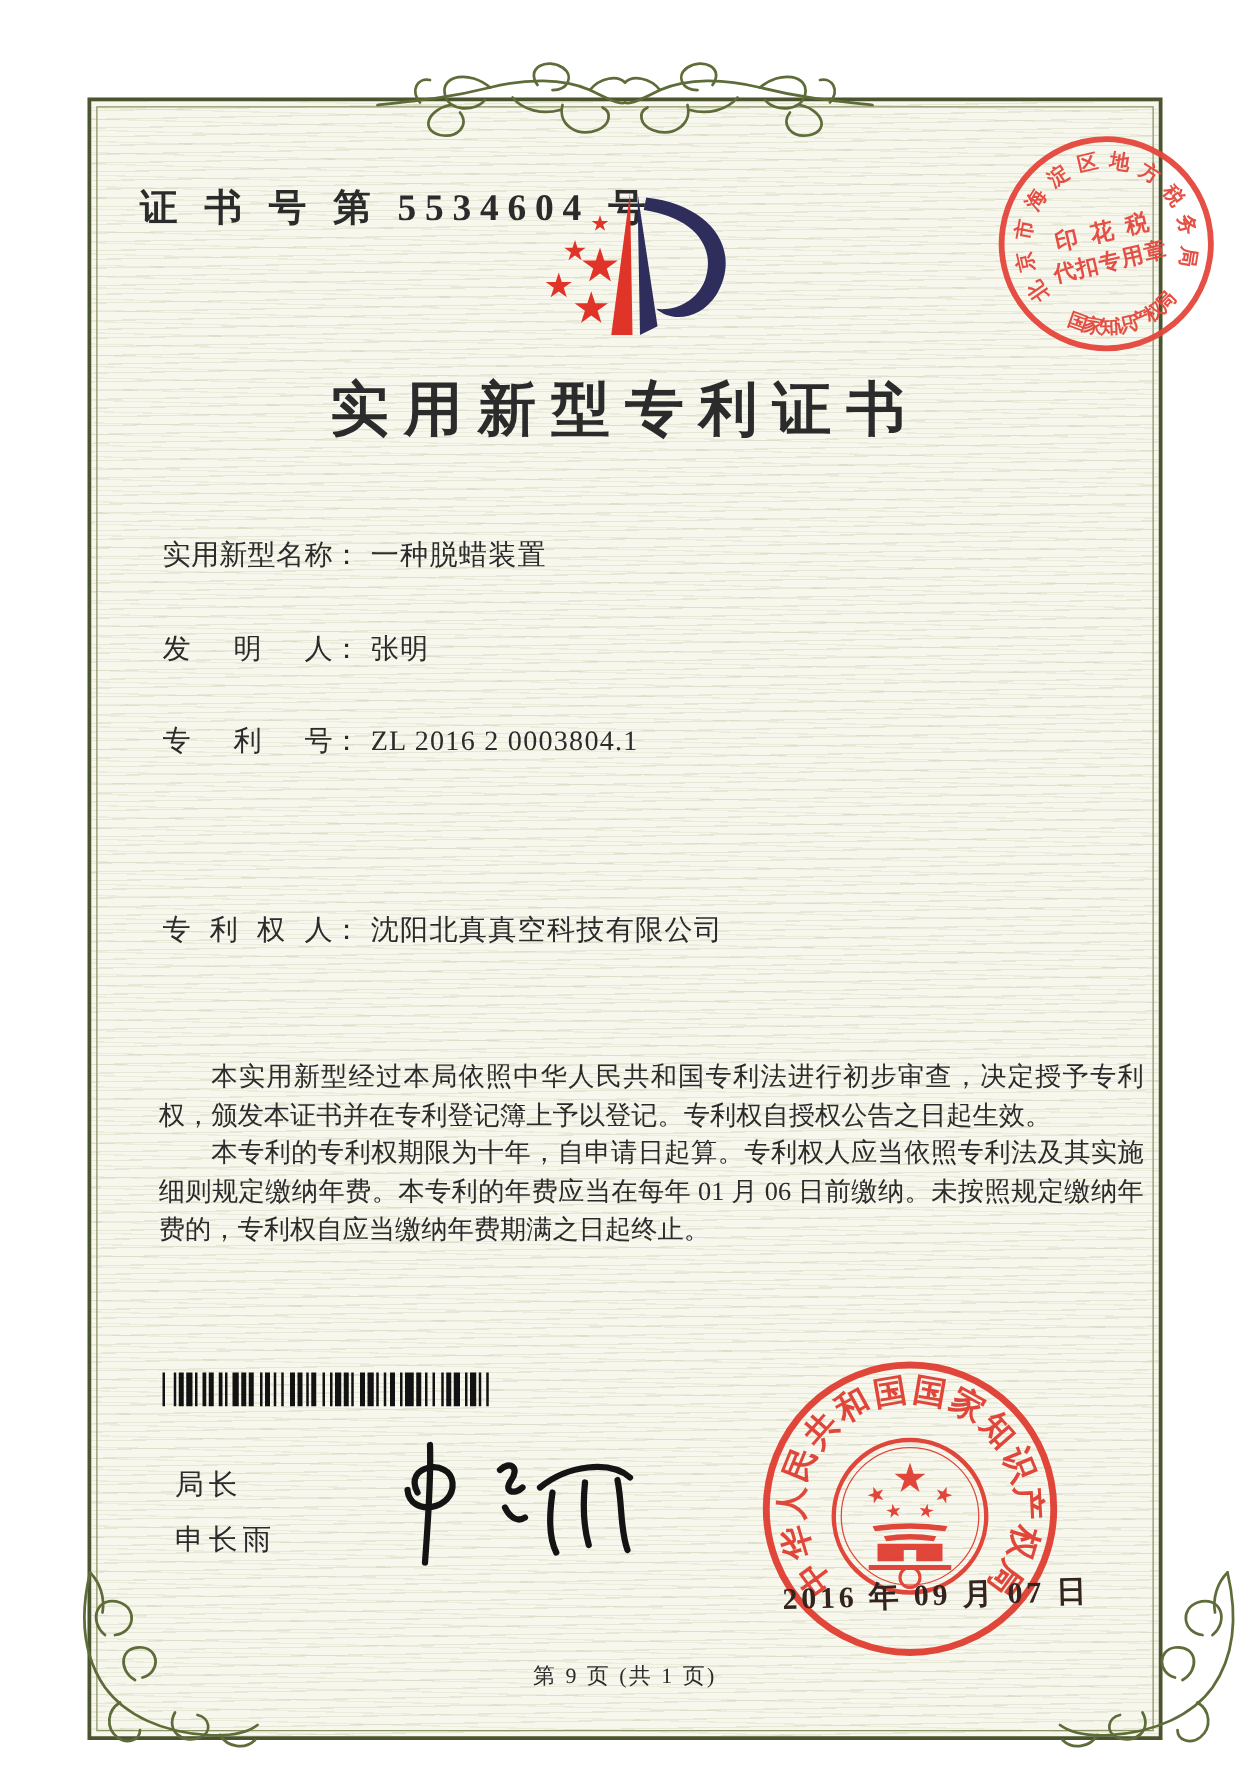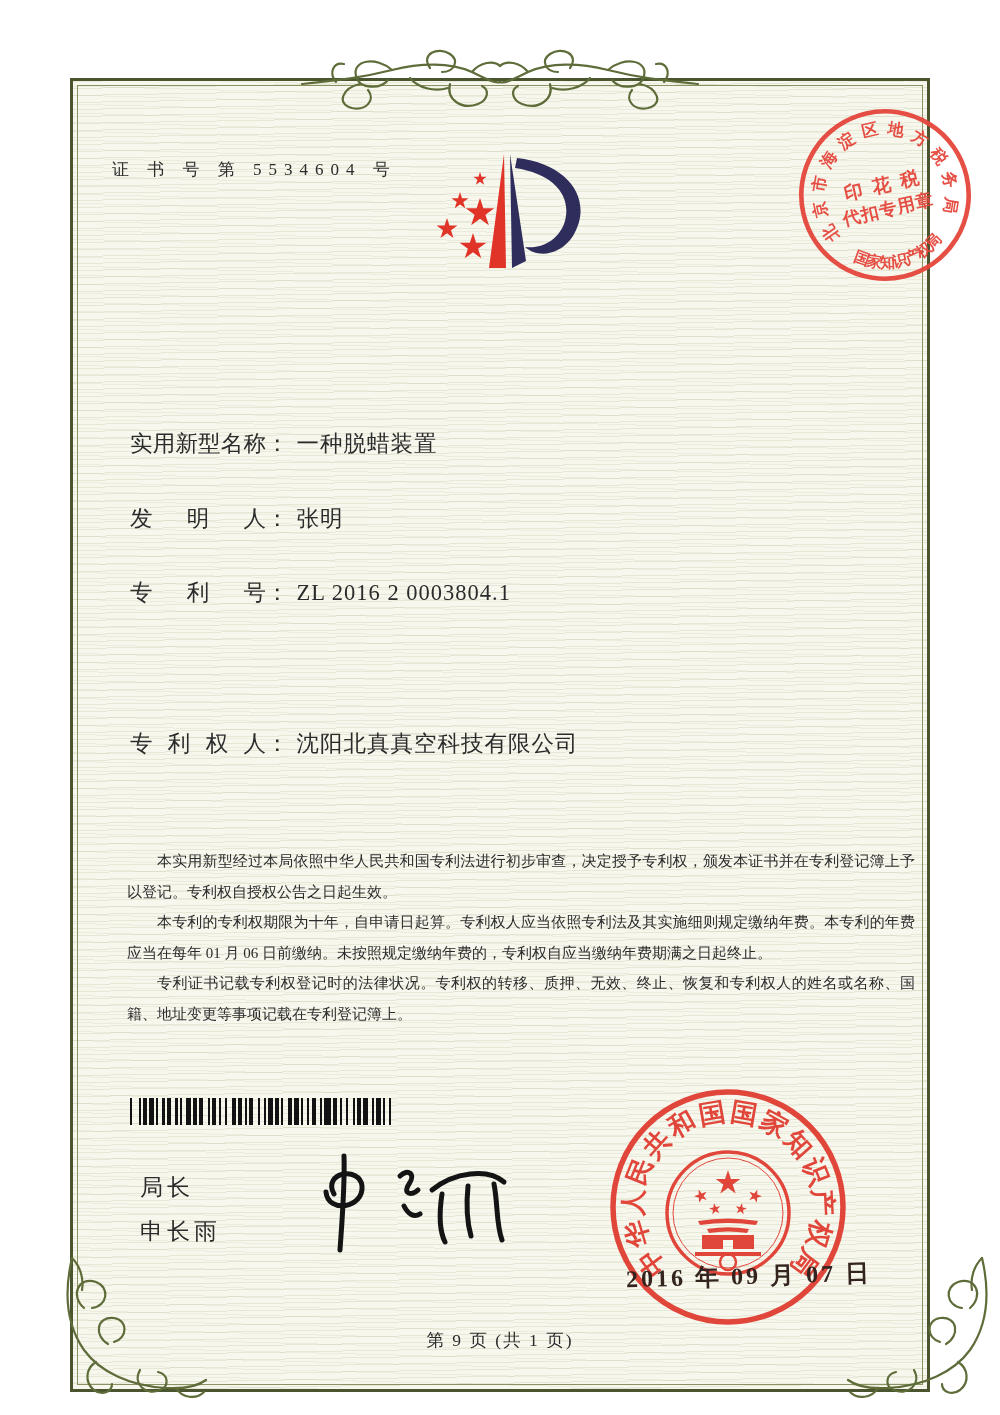--- a/index.html
+++ b/index.html
@@ -8,28 +8,28 @@
   .frame{position:absolute;left:70px;top:78px;width:860px;height:1314px;box-sizing:border-box;
          border:3px solid #4a542f;z-index:1;
          background-color:#f8f7ed;
          background-image:
            repeating-linear-gradient(179deg, rgba(167,180,136,.22) 0 1px, transparent 1px 7px),
            repeating-linear-gradient(181.5deg, rgba(167,180,136,.16) 0 1px, transparent 1px 9px);}
   .frame-inner{position:absolute;inset:4px;border:1px solid #8a9163;}
   .ornament{position:absolute;z-index:2;}
   .layer{position:absolute;z-index:3;}
   .stamp{position:absolute;z-index:4;}
-  .cert-number{left:112px;top:158px;font-size:17px;letter-spacing:7px;}
+  .cert-number{left:112px;top:146px;font-size:30px;letter-spacing:7px;font-weight:bold;}
   .logo{left:420px;top:146px;}
   .title{left:0;right:0;top:296px;text-align:center;font-size:47px;font-weight:bold;letter-spacing:12px;}
   .field{position:absolute;left:130px;font-size:22.5px;white-space:nowrap;z-index:3;}
   .field .lbl{display:inline-block;width:136px;text-align:justify;text-align-last:justify;}
   .field .col{margin-right:8px;}
   .field .val{letter-spacing:1px;}
-  .paragraphs{left:127px;top:846px;width:788px;font-size:15px;line-height:30.5px;text-align:justify;}
+  .paragraphs{left:127px;top:846px;width:788px;font-size:21px;line-height:30.5px;text-align:justify;}
   .paragraphs p{margin:0;text-indent:2em;}
   .barcode{left:130px;top:1098px;width:262px;height:27px;display:flex;}
   .barcode i{display:block;height:100%;}
   .director-title{left:140px;top:1172px;font-size:23px;font-family:"Liberation Sans","DejaVu Sans",sans-serif;font-weight:500;letter-spacing:4px;}
   .director-name{left:140px;top:1216px;font-size:23px;font-family:"Liberation Sans","DejaVu Sans",sans-serif;font-weight:500;letter-spacing:4px;}
   .signature{left:282px;top:1146px;}
   .seal{left:603px;top:1082px;opacity:.93;}
   .tax-stamp{left:792px;top:102px;opacity:.95;}
   .seal-date{left:626px;top:1260px;font-size:24px;font-weight:bold;letter-spacing:3px;color:#33241f;z-index:5;transform:rotate(-1.5deg);}
   .footer{left:0;right:0;top:1328px;text-align:center;font-size:17.5px;letter-spacing:2px;}
@@ -121,38 +121,38 @@
           <text transform="translate(100.0 172.0) rotate(0.0)" text-anchor="middle" dominant-baseline="central" font-size="16.5" fill="#e5463b" font-weight="bold">识</text>
           <text transform="translate(113.7 170.7) rotate(-11.0)" text-anchor="middle" dominant-baseline="central" font-size="16.5" fill="#e5463b" font-weight="bold">产</text>
           <text transform="translate(127.0 166.8) rotate(-22.0)" text-anchor="middle" dominant-baseline="central" font-size="16.5" fill="#e5463b" font-weight="bold">权</text>
           <text transform="translate(139.2 160.4) rotate(-33.0)" text-anchor="middle" dominant-baseline="central" font-size="16.5" fill="#e5463b" font-weight="bold">局</text>
         </g>
       <text x="100" y="96" text-anchor="middle" font-size="20" font-weight="bold" fill="#e5463b" letter-spacing="3">印 花 税</text>
       <text x="100" y="122" text-anchor="middle" font-size="19" font-weight="bold" fill="#e5463b" letter-spacing="1">代扣专用章</text>
     </g>
   </svg>
 
+  <div class="layer title">实用新型专利证书</div>
 
   <div class="field" style="top:503px">
     <span class="lbl">发明人</span><span class="col">：</span><span class="val">张明</span>
   </div>
   <div class="field" style="top:428px">
     <span class="lbl">实用新型名称</span><span class="col">：</span><span class="val">一种脱蜡装置</span>
   </div>
   <div class="field" style="top:577px">
     <span class="lbl">专利号</span><span class="col">：</span><span class="val">ZL 2016 2 0003804.1</span>
   </div>
   <div class="field" style="top:728px">
     <span class="lbl">专利权人</span><span class="col">：</span><span class="val">沈阳北真真空科技有限公司</span>
   </div>
 
   <div class="layer paragraphs">
     <p>本实用新型经过本局依照中华人民共和国专利法进行初步审查，决定授予专利权，颁发本证书并在专利登记簿上予以登记。专利权自授权公告之日起生效。</p>
     <p>本专利的专利权期限为十年，自申请日起算。专利权人应当依照专利法及其实施细则规定缴纳年费。本专利的年费应当在每年 01 月 06 日前缴纳。未按照规定缴纳年费的，专利权自应当缴纳年费期满之日起终止。</p>
-    <p>专利证书记载专利权登记时的法律状况。专利权的转移、质押、无效、终止、恢复和专利权人的姓名或名称、国籍、地址变更等事项记载在专利登记簿上。</p>
   </div>
 
   <div class="layer barcode">
       <i style="width:0.826%;background:#121212"></i>
       <i style="width:2.479%;background:transparent"></i>
       <i style="width:0.826%;background:#121212"></i>
       <i style="width:0.826%;background:transparent"></i>
       <i style="width:1.653%;background:#121212"></i>
       <i style="width:0.826%;background:transparent"></i>
       <i style="width:1.653%;background:#121212"></i>

